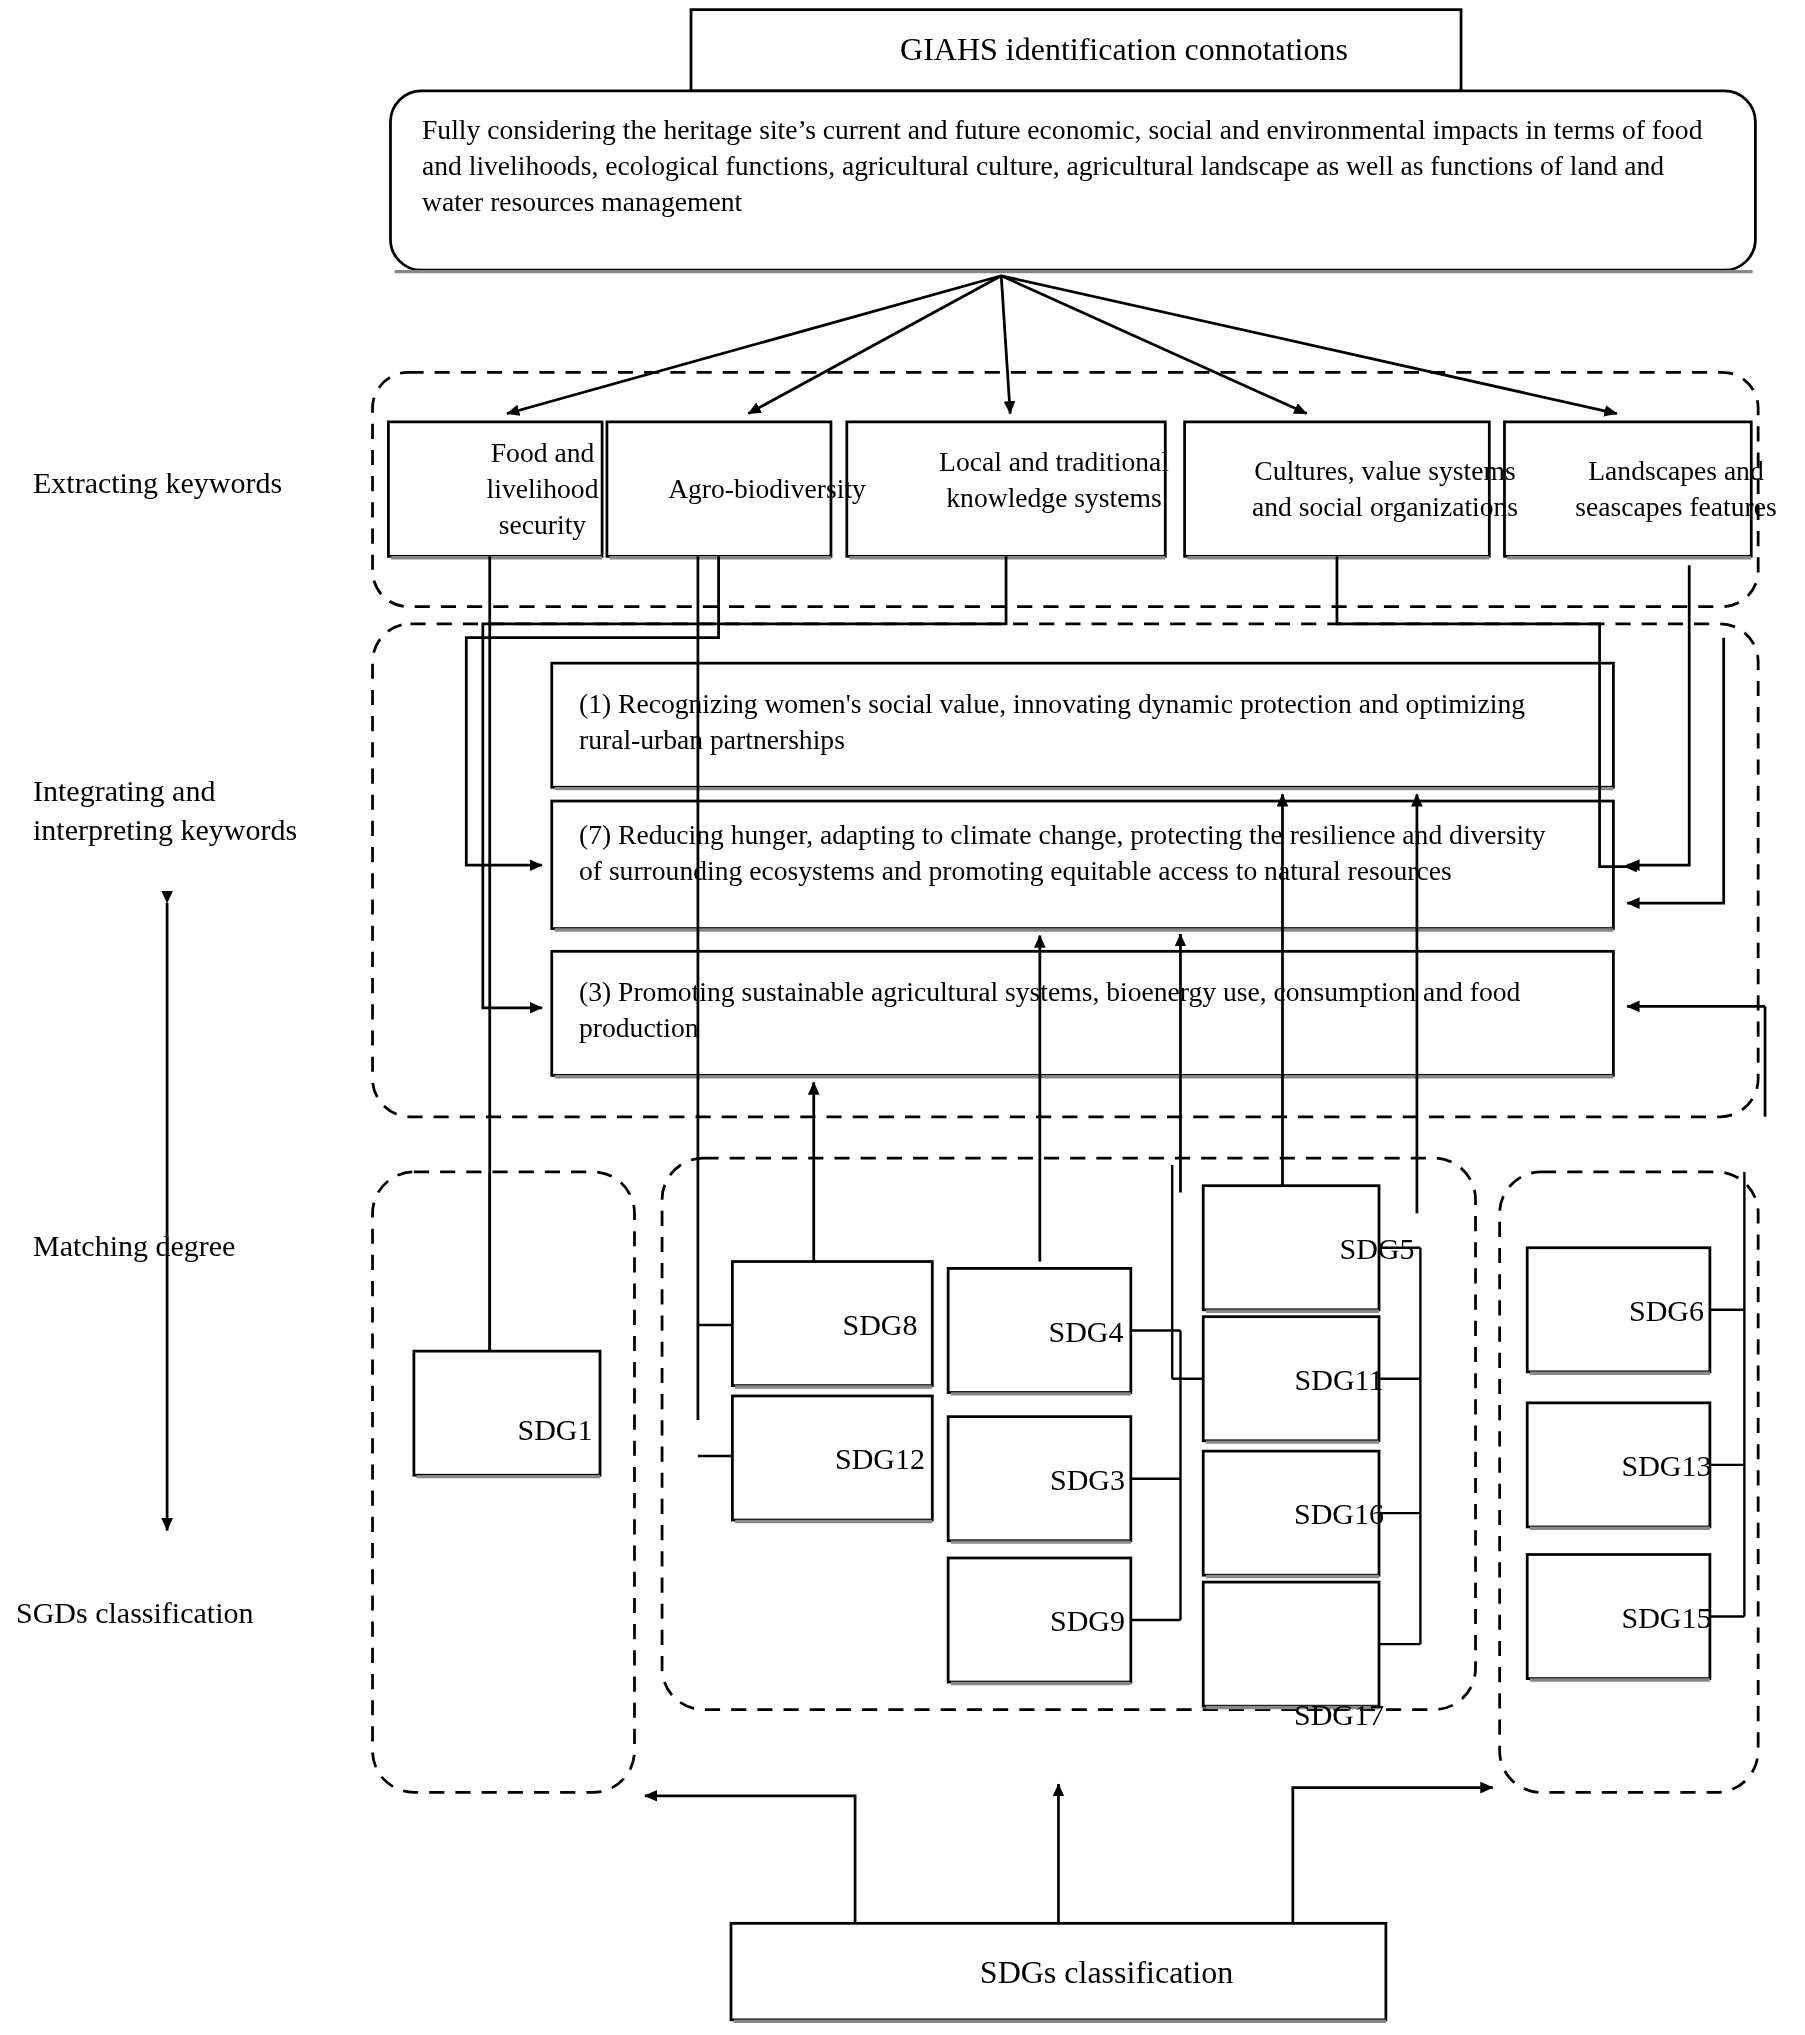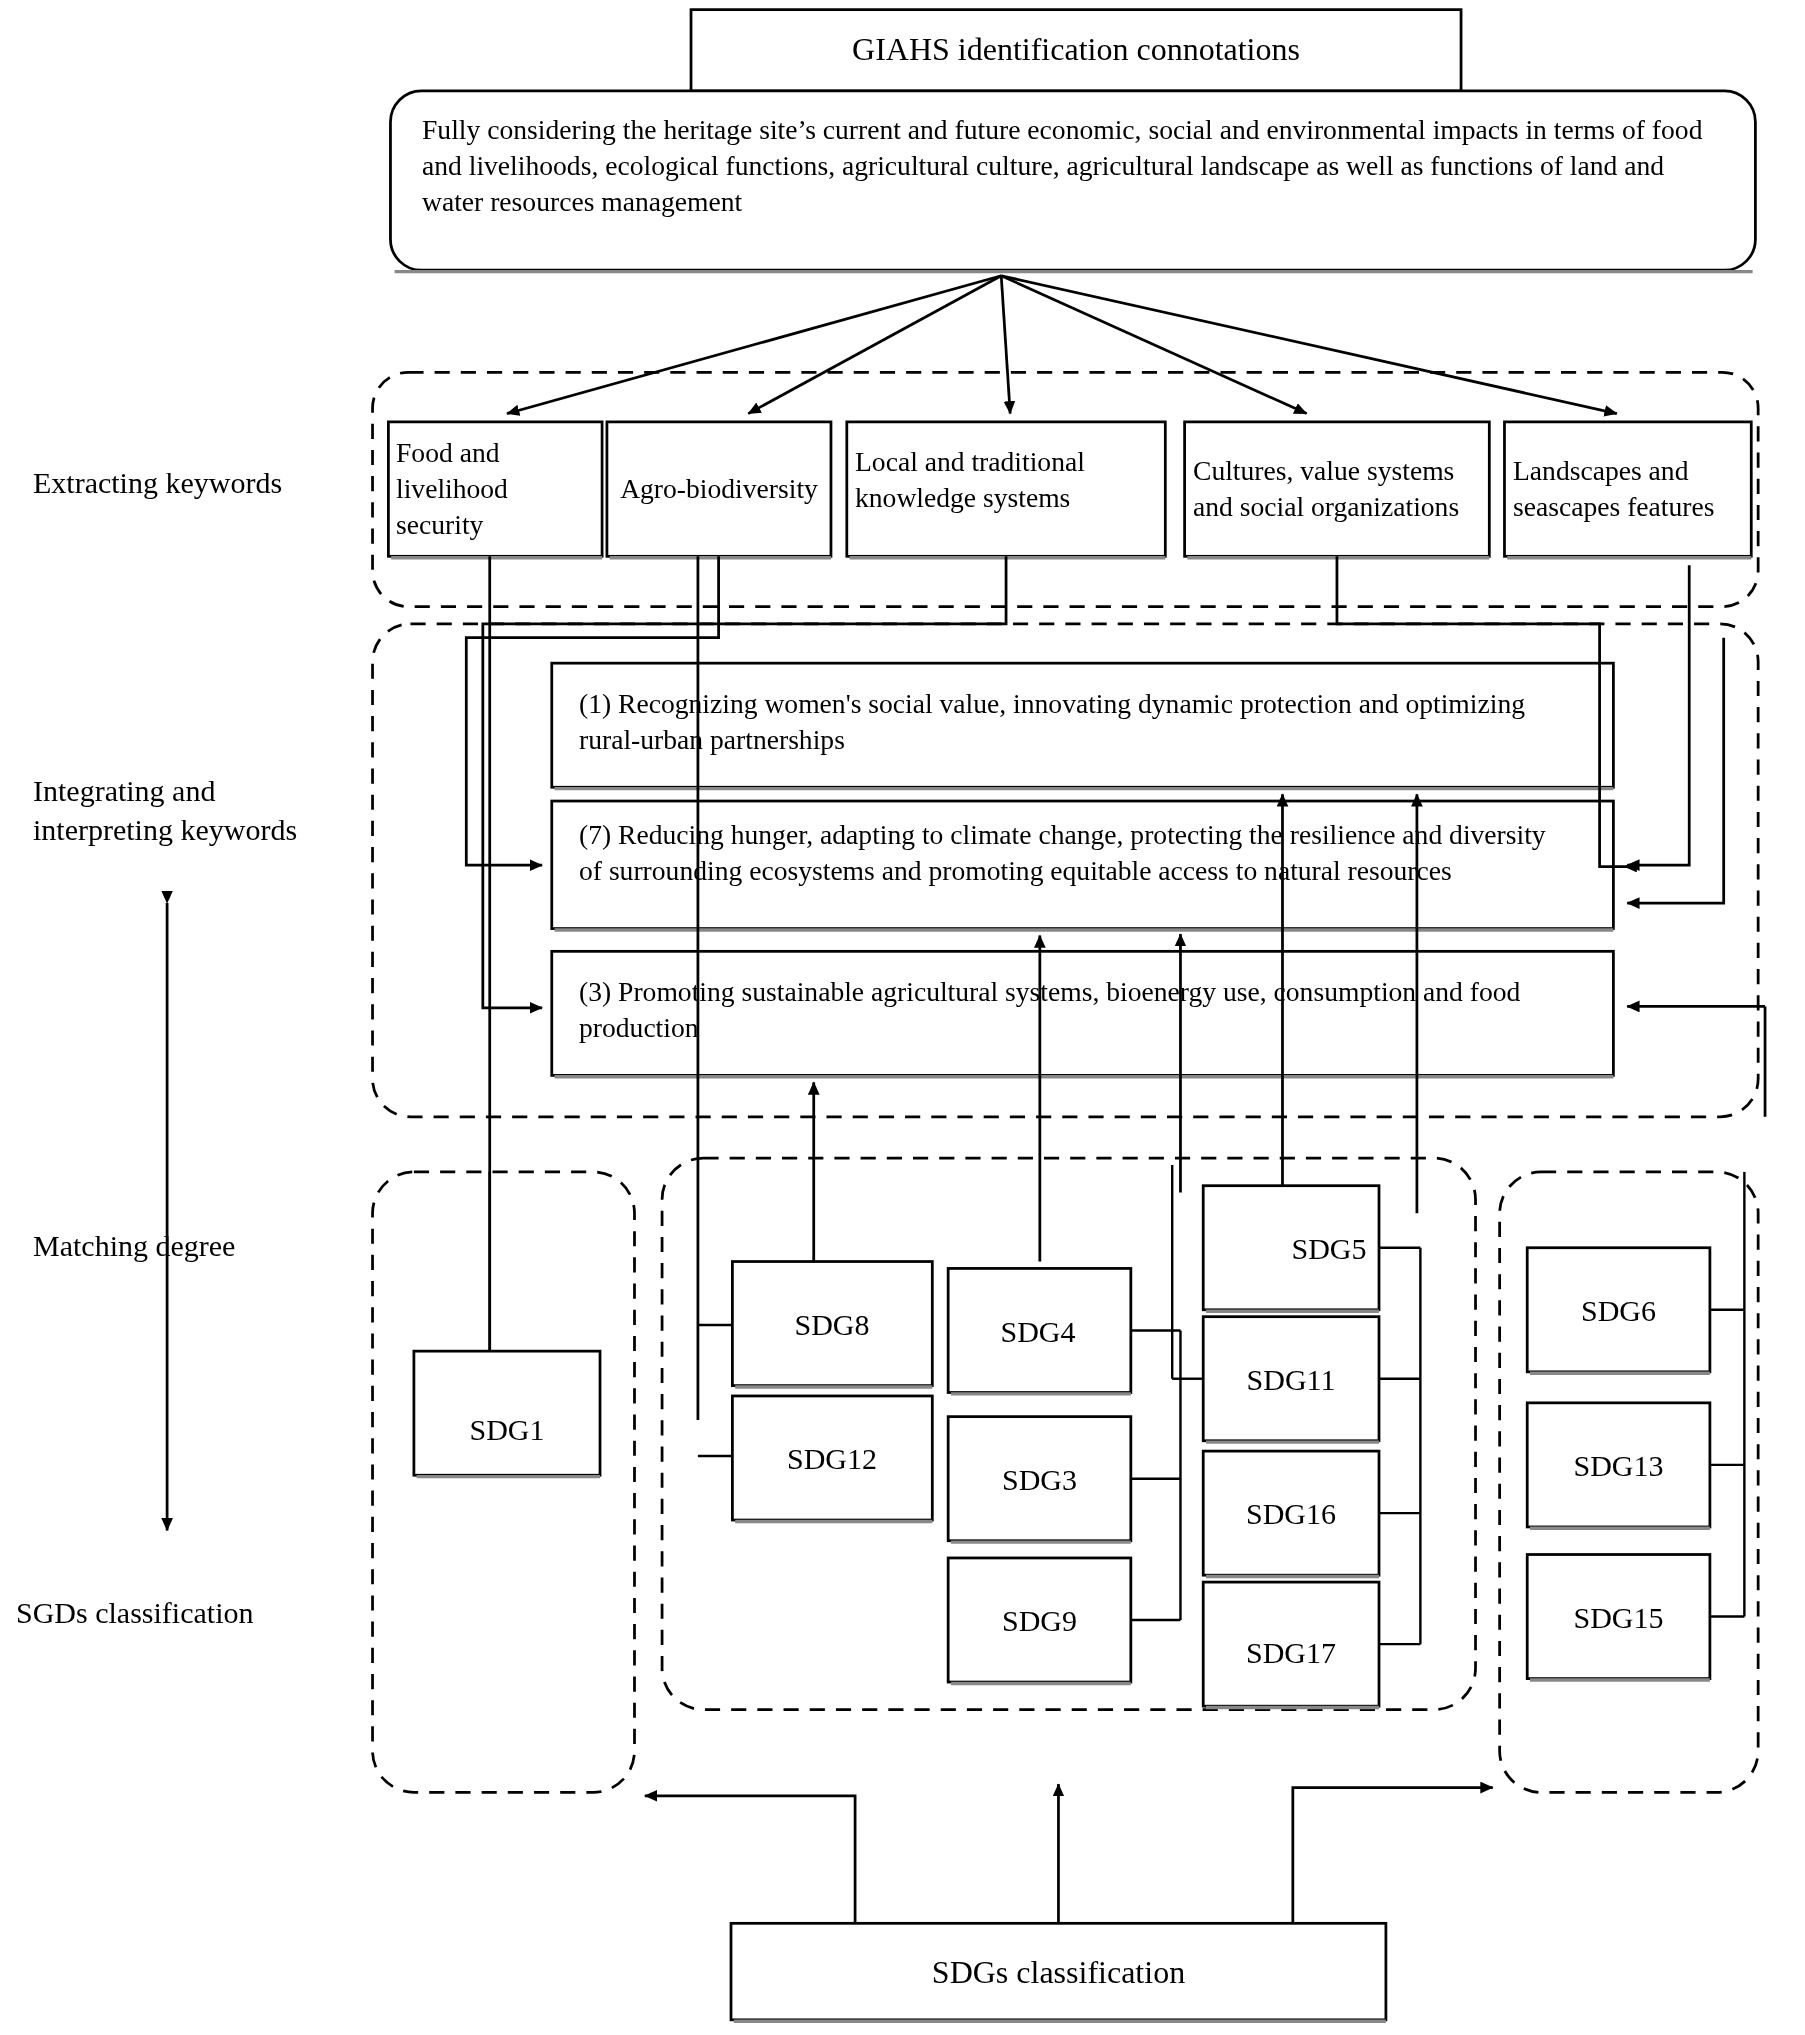--- a/index.html
+++ b/index.html
@@ -1,20 +1,20 @@
 <!DOCTYPE html>
 <html style="font-size:11px"><head>
 <meta charset="utf-8">
 <style>
   html,body{margin:0;padding:0;background:#fff;}
   body{width:1806px;height:2035px;font-family:"Liberation Serif","DejaVu Serif",serif;}
   #stage{position:relative;width:1806px;height:2035px;overflow:hidden;background:#fff;}
   svg.layer{position:absolute;left:0;top:0;width:1806px;height:2035px;}
   .txt{position:absolute;color:#000;line-height:1.30;}
-  .ctr{display:flex;align-items:center;justify-content:center;text-align:left;}
+  .ctr{display:flex;align-items:center;justify-content:center;text-align:center;margin-left:48px;}
   .lft{display:flex;align-items:flex-start;justify-content:flex-start;text-align:left;}
   .f40{font-size:27.6px;}
   .f44{font-size:30px;}
   .f46{font-size:32px;}
   .sidelabel{font-size:30px;}
 </style>
 </head>
 <body>
 
 <div id="stage">
@@ -227,21 +227,21 @@
   <div class="txt ctr f44" style="left:414px;top:1351px;width:186px;height:156px;border-radius:11px;">SDG1</div>
 
   <div class="txt ctr f44" style="left:732px;top:1262px;width:200px;height:124px;">SDG8</div>
   <div class="txt ctr f44" style="left:732px;top:1396px;width:200px;height:124px;">SDG12</div>
   <div class="txt ctr f44" style="left:948px;top:1269px;width:180px;height:124px;">SDG4</div>
   <div class="txt ctr f44" style="left:948px;top:1417px;width:183px;height:124px;">SDG3</div>
   <div class="txt ctr f44" style="left:948px;top:1558px;width:183px;height:124px;">SDG9</div>
   <div class="txt ctr f44" style="left:1203px;top:1186px;width:176px;height:124px;padding-left:38px;">SDG5</div>
   <div class="txt ctr f44" style="left:1203px;top:1317px;width:176px;height:124px;">SDG11</div>
   <div class="txt ctr f44" style="left:1203px;top:1451px;width:176px;height:124px;">SDG16</div>
-  <div class="txt ctr f44" style="left:1203px;top:1590px;width:176px;height:124px;">SDG17</div>
+  <div class="txt ctr f44" style="left:1203px;top:1652px;width:176px;height:124px;">SDG17</div>
 
   <div class="txt ctr f44" style="left:1527px;top:1248px;width:183px;height:124px;">SDG6</div>
   <div class="txt ctr f44" style="left:1527px;top:1403px;width:183px;height:124px;">SDG13</div>
   <div class="txt ctr f44" style="left:1527px;top:1555px;width:183px;height:124px;">SDG15</div>
 
   <div class="txt ctr f46" style="left:731px;top:1924px;width:655px;height:97px;">SDGs classification</div>
 
 </div>
 
 

